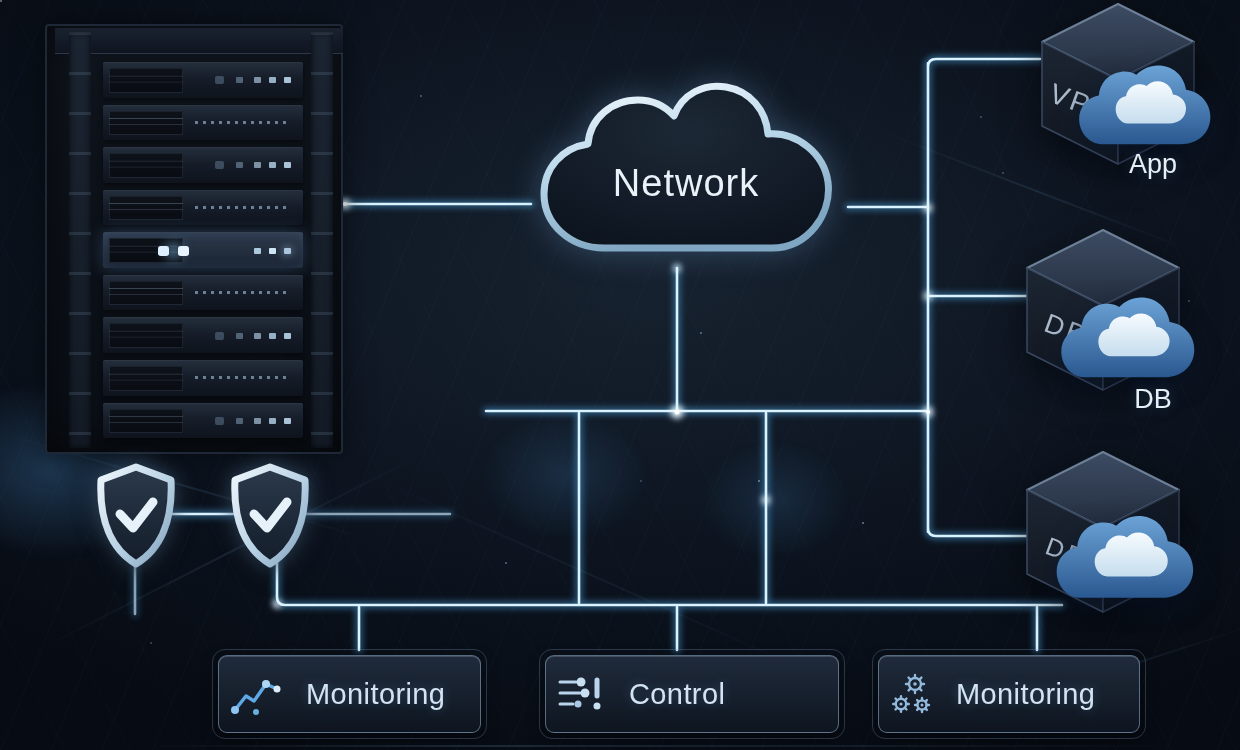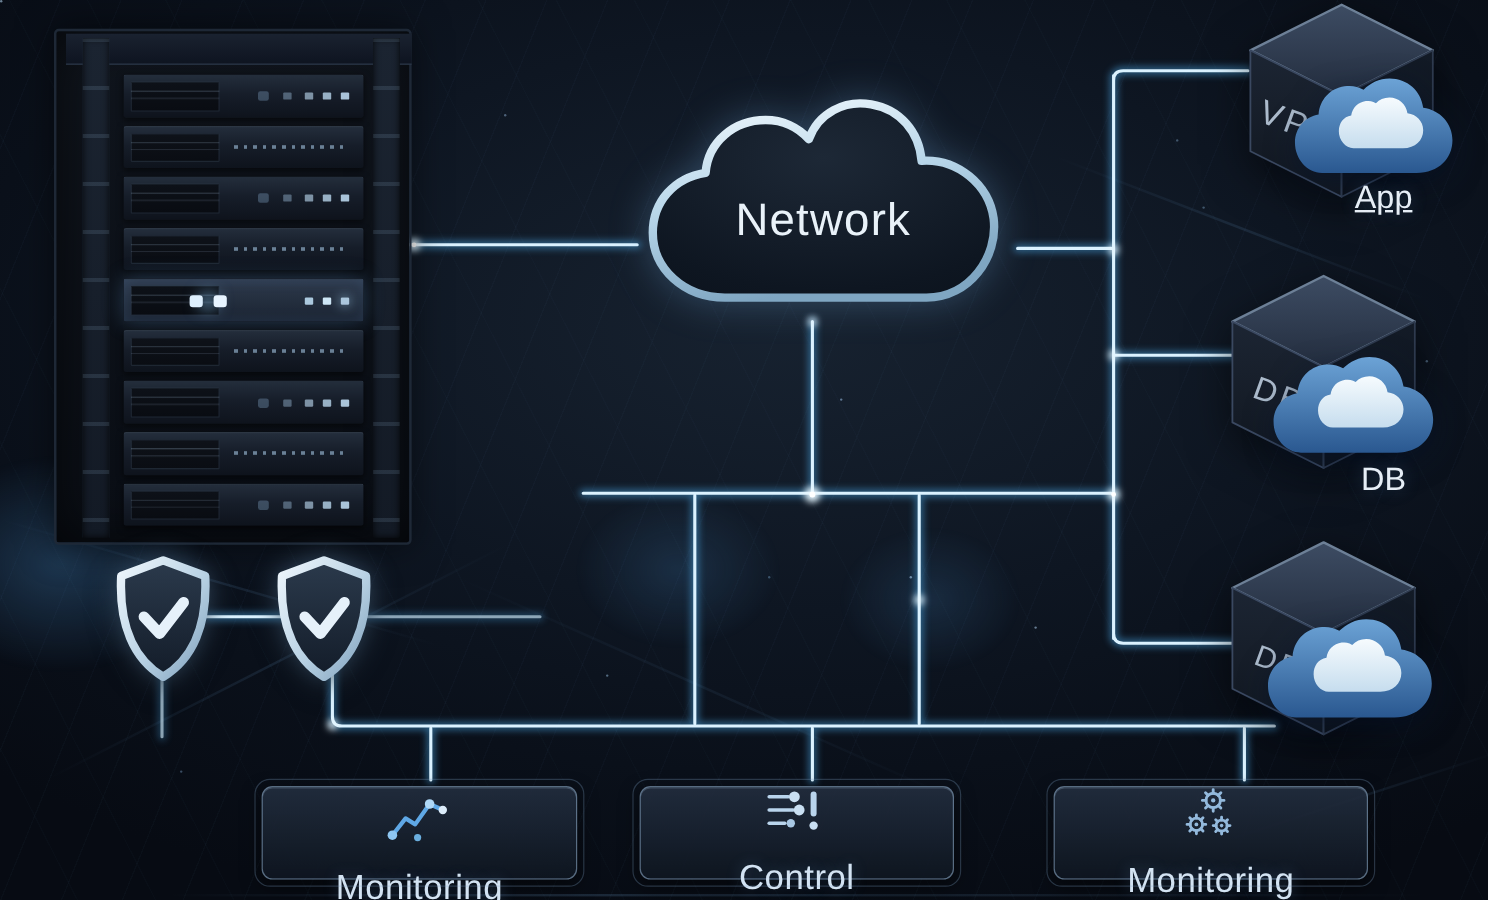--- a/index.html
+++ b/index.html
@@ -88,21 +88,21 @@
   .cube text{font-family:"Liberation Sans",sans-serif;fill:#b9c9da;letter-spacing:3px;opacity:.92;}
   .bluecloud{position:absolute;filter:drop-shadow(0 6px 12px rgba(5,20,45,.55));}
   .caption{position:absolute;width:130px;text-align:center;font-size:27px;color:#e6eef6;
     z-index:6;text-shadow:0 0 14px rgba(120,185,245,.25);}
 
   
   .box{position:absolute;top:655px;height:78px;border-radius:9px;z-index:6;
     background:linear-gradient(180deg, rgba(35,46,63,.9), rgba(15,22,33,.92));
     border:1.5px solid rgba(148,178,208,.55);
     box-shadow:inset 0 1px 0 rgba(200,225,248,.2), 0 6px 16px rgba(0,0,0,.5);
-    display:flex;align-items:center;padding:0 40px;gap:20px;flex-direction:column;}
+    display:flex;align-items:center;padding:0 11px;gap:20px;}
   .box::before{content:"";position:absolute;inset:-7px;border:1px solid rgba(130,165,200,.28);
     border-radius:13px;pointer-events:none;}
   .box-label{font-size:29px;color:#d3e3f2;letter-spacing:.4px;text-shadow:0 0 12px rgba(130,190,250,.28);}
   .box-icon{flex:0 0 auto;}
 </style>
 </head>
 <body>
 
 <div class="stage">
 
@@ -237,21 +237,21 @@
         </linearGradient>
         <linearGradient id="wc" x1="0" y1="0" x2="0" y2="1">
           <stop offset="0" stop-color="#f6fbfe"></stop>
             <stop offset="1" stop-color="#c6ddee"></stop>
         </linearGradient>
       </defs>
       <path d="M38 102 h84 c20 0 32 -13 32 -29 c0 -15 -11 -27 -26 -29 c-2 -15 -14 -26 -30 -26 c-9 0 -17 4 -23 10 c-5 -3 -11 -4 -17 -3 c-13 2 -22 12 -23 25 c-12 2 -21 12 -21 25 c0 15 11 27 24 27 z" fill="url(#bc)"></path>
       <path d="M66 80 h44 c11 0 18 -7 18 -16 c0 -8 -6 -14 -14 -15 c-1 -8 -8 -14 -16 -14 c-5 0 -9 2 -12 5 c-3 -2 -6 -2 -9 -2 c-7 1 -12 6 -13 13 c-7 1 -11 7 -11 14 c0 8 6 15 13 15 z" fill="url(#wc)"></path>
     </svg>
   </div>
-  <div class="caption" style="left:1088px;top:149px;text-decoration:underline;">App</div>
+  <div class="caption" style="left:1088px;top:149px;">App</div>
 
   <div class="cubewrap" style="left:1013px;top:226px;">
     <svg class="cube" viewBox="0 0 180 170">
       <polygon points="90,4 166,42 90,80 14,42" fill="url(#ctop)" stroke="#6d8097" stroke-width="2" stroke-linejoin="round"></polygon>
       <polygon points="14,42 90,80 90,164 14,126" fill="url(#cleft)" stroke="#3a4860" stroke-width="1.5" stroke-linejoin="round"></polygon>
       <polygon points="90,80 166,42 166,126 90,164" fill="url(#cright)" stroke="#2e3a4e" stroke-width="1.5" stroke-linejoin="round"></polygon>
       <path d="M100 100 l26 -13 M100 116 l26 -13" stroke="rgba(150,180,210,.28)" stroke-width="3" stroke-linecap="round"></path>
       <text x="50" y="112" text-anchor="middle" font-size="27" transform="rotate(20 50 112)">DB</text>
     </svg>
     <svg class="bluecloud" style="left:35px;top:54px;width:152px;height:107px;" viewBox="0 0 160 112">
@@ -280,21 +280,21 @@
     <svg class="box-icon" width="56" height="48" viewBox="0 0 56 48">
       <path d="M5 40 L16 26 L24 31 L36 14 L47 19" fill="none" stroke="#5fa8e6" stroke-width="3.5" stroke-linecap="round" stroke-linejoin="round"></path>
       <circle cx="5" cy="40" r="4" fill="#8ec6f1"></circle>
       <circle cx="36" cy="14" r="4" fill="#aed7f6"></circle>
       <circle cx="47" cy="19" r="3.5" fill="#dcecfa"></circle>
       <circle cx="26" cy="42" r="3" fill="#6aaede"></circle>
     </svg>
     <span class="box-label">Monitoring</span>
   </div>
 
-  <div class="box" style="left:533px;width:262px;">
+  <div class="box" style="left:545px;width:294px;">
     <svg class="box-icon" width="52" height="40" viewBox="0 0 52 40">
       <g stroke="#b9d4ec" stroke-width="3" stroke-linecap="round">
         <path d="M3 8 H19"></path>
           <path d="M3 19 H23"></path>
           <path d="M3 30 H16"></path>
         <path d="M40 6 V22" stroke-width="5"></path>
       </g>
       <circle cx="24" cy="8" r="4.5" fill="#c9dff2"></circle>
       <circle cx="28" cy="19" r="4.5" fill="#c9dff2"></circle>
       <circle cx="21" cy="30" r="3.5" fill="#a9c8e4"></circle>

